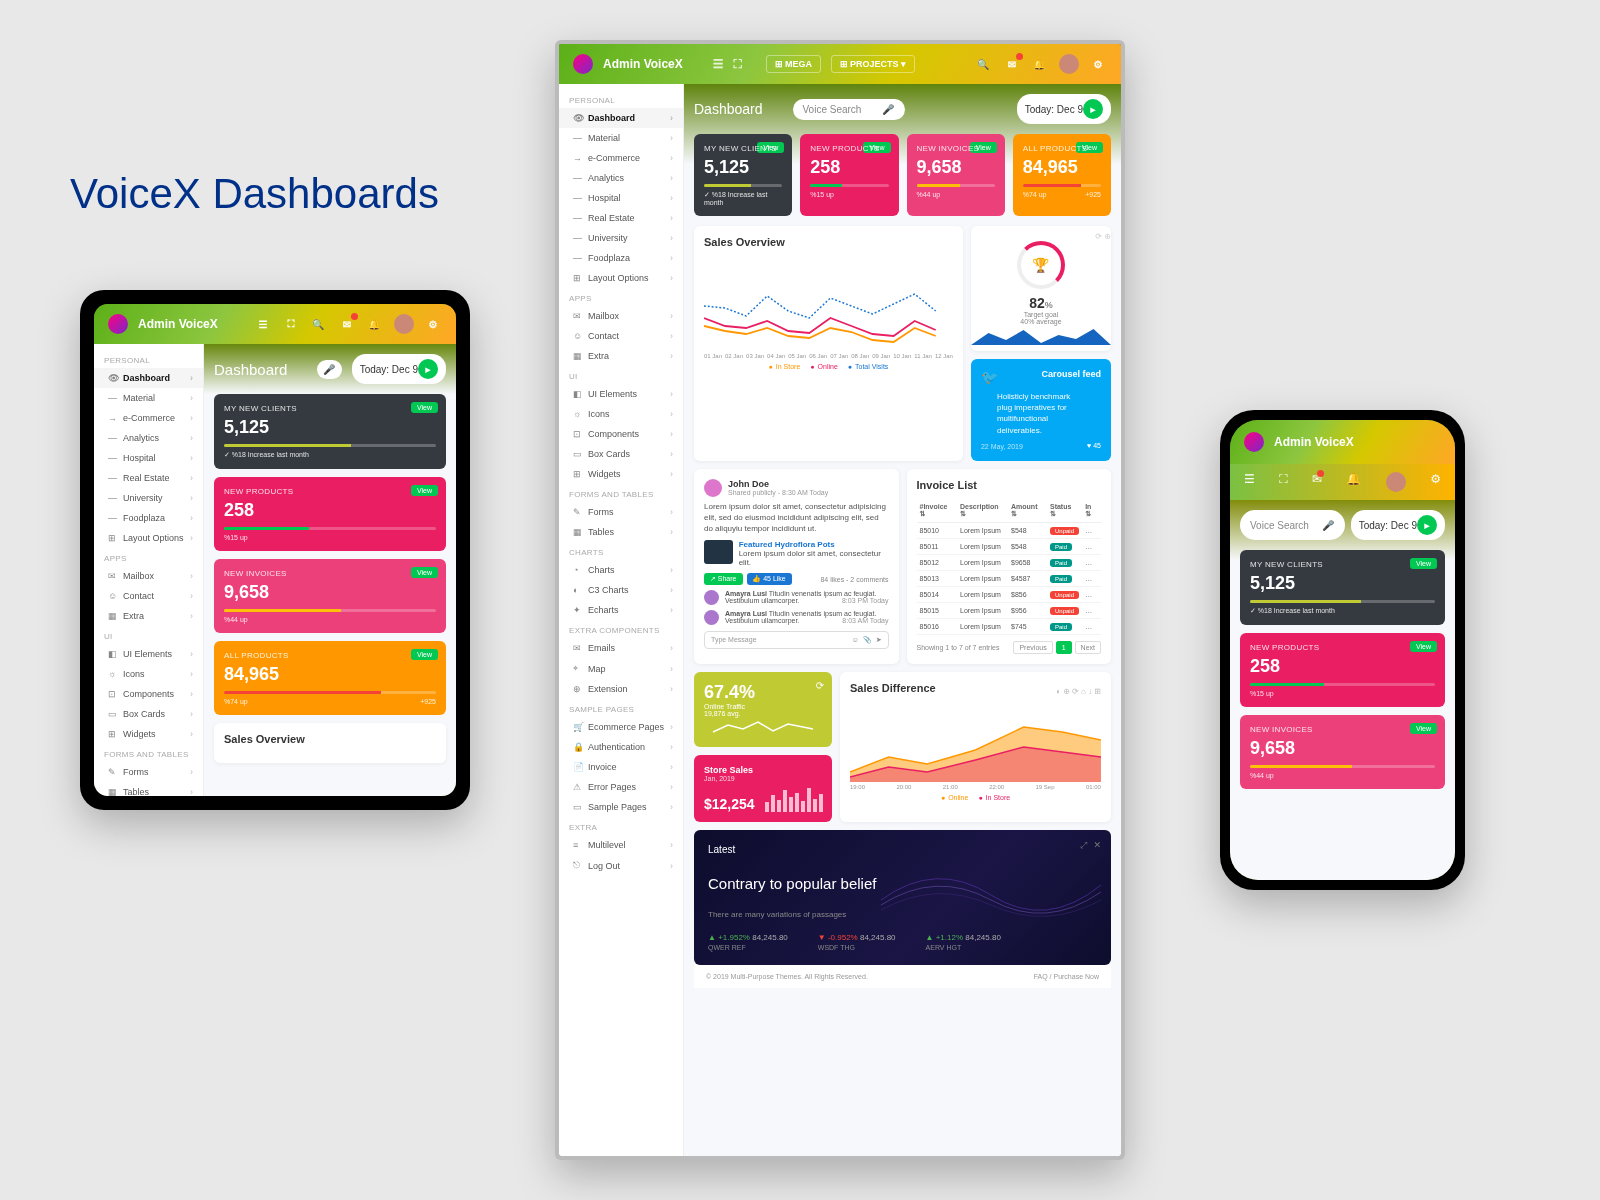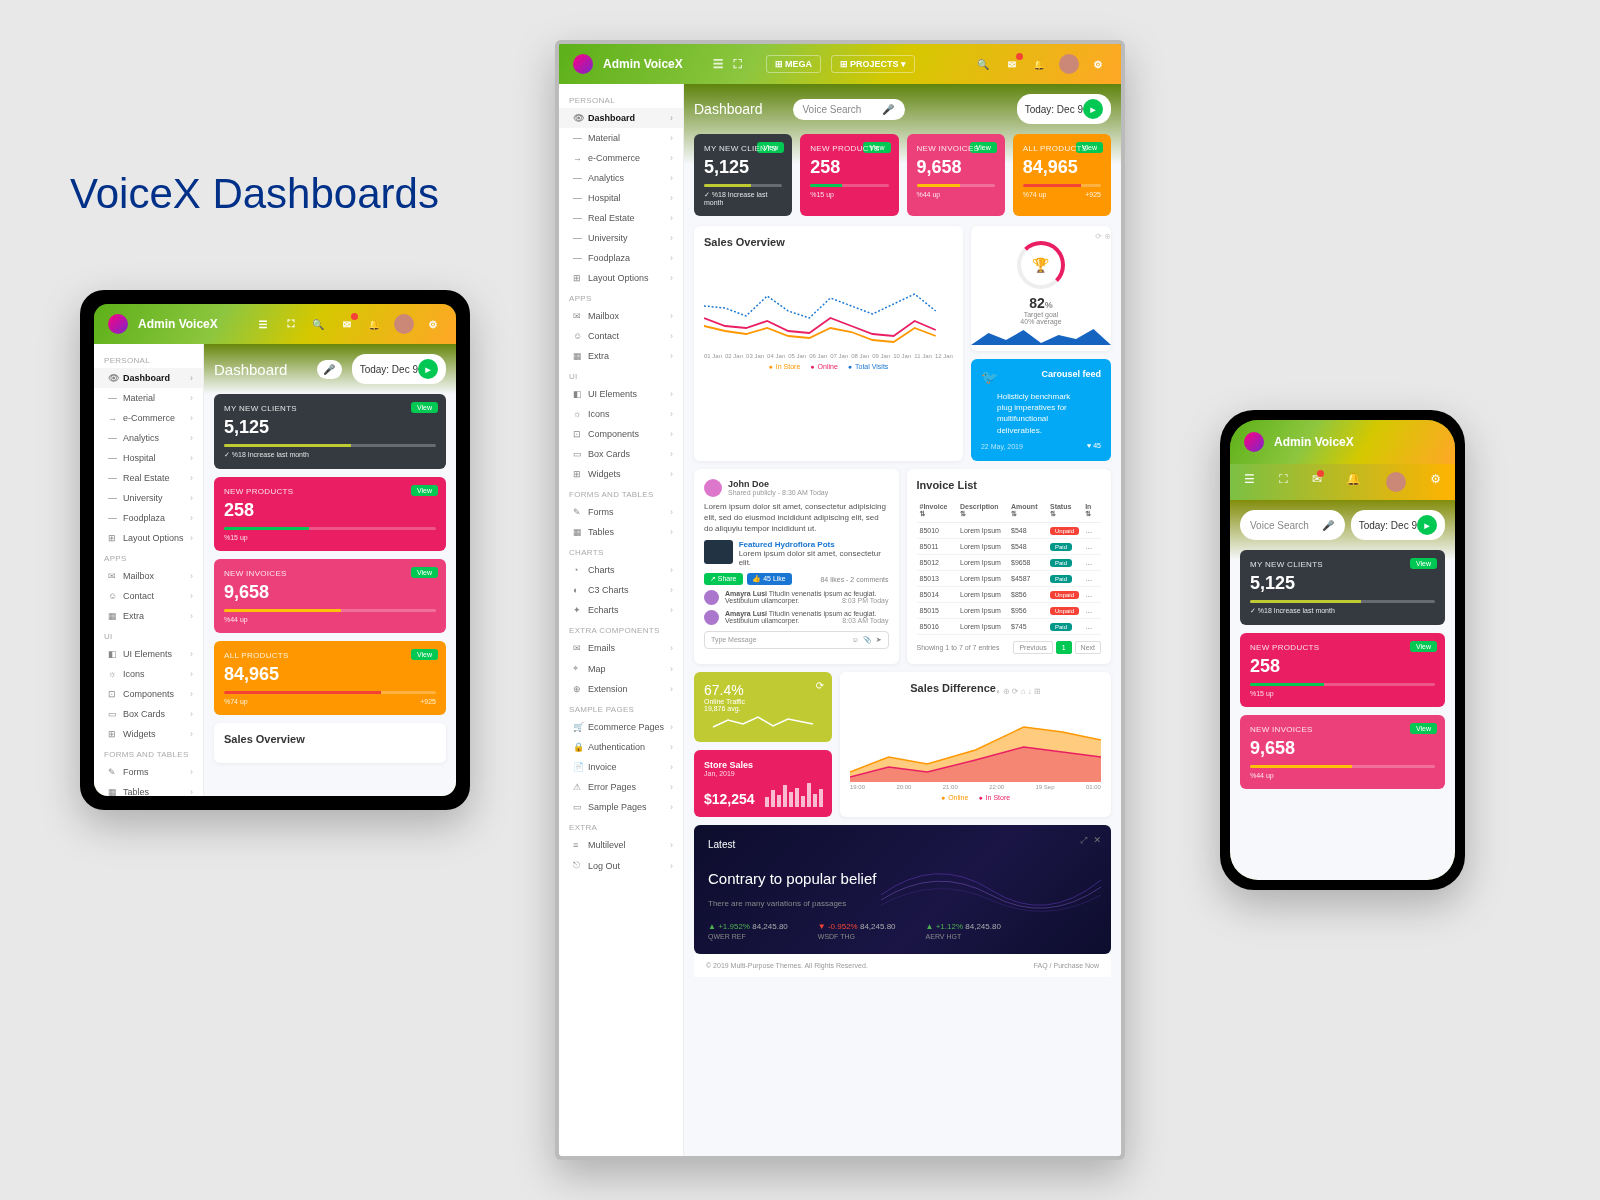--- a/index.html
+++ b/index.html
@@ -84,37 +84,37 @@
 table.inv th { text-align: left; color: #666; font-weight: 600; padding: 4px 3px; border-bottom: 1px solid #eee; }
 table.inv td { padding: 4px 3px; border-bottom: 1px solid #f3f3f3; color: #555; }
 table.inv .badge { padding: 1px 5px; border-radius: 3px; color: #fff; font-size: 6px; }
 .bg-unpaid { background: #f44336; } .bg-paid { background: #009688; }
 .pager { display: flex; justify-content: space-between; align-items: center; font-size: 7px; color: #888; margin-top: 6px; }
 .pager .pages { display: flex; gap: 3px; align-items: center; }
 .pager .pg { padding: 2px 5px; border: 1px solid #ddd; border-radius: 2px; }
 .pager .pg.active { background: #00c853; color: #fff; border-color: #00c853; }
 
 .traffic-card { background: #c0ca33; color: #fff; border-radius: 6px; padding: 10px; position: relative; }
-.traffic-card .pct { font-size: 14px; font-weight: 400; }
+.traffic-card .pct { font-size: 18px; font-weight: 700; }
 .traffic-card .sub { font-size: 7px; }
 .traffic-card .refresh { position: absolute; top: 8px; right: 8px; color: #fff; font-size: 10px; }
 
 .store-card { background: #e91e63; color: #fff; border-radius: 6px; padding: 10px; }
 .store-card .lbl { font-size: 9px; font-weight: 600; }
 .store-card .sub { font-size: 7px; opacity: .8; }
 .store-card .val { font-size: 14px; font-weight: 600; margin-top: 8px; }
 .store-card .bars { display: flex; gap: 2px; align-items: flex-end; height: 24px; margin-top: 6px; }
 .store-card .bars span { width: 4px; background: rgba(255,255,255,.7); }
 
 .latest-card { background: #0d0d2d; background: linear-gradient(135deg,#0d0d2d 0%,#1a1545 60%,#0d0d2d 100%); border-radius: 6px; padding: 14px; color: #fff; position: relative; overflow: hidden; }
 .latest-card .wave { position: absolute; right: 10px; top: 20px; width: 220px; height: 80px; }
 .latest-card h4 { font-size: 10px; font-weight: 500; }
 .latest-card .close { position: absolute; top: 10px; right: 10px; color: #777; font-size: 9px; display: flex; gap: 6px; }
 .latest-card .big { font-size: 15px; margin-top: 20px; font-weight: 400; }
-.latest-card .sub { font-size: 8px; color: #888; margin-top: 12px; }
+.latest-card .sub { font-size: 8px; color: #888; margin-top: 18px; }
 .latest-card .stocks { display: flex; gap: 30px; margin-top: 14px; font-size: 8px; }
 .latest-card .stocks .stk { display: flex; flex-direction: column; gap: 2px; }
 .latest-card .up { color: #4caf50; } .latest-card .down { color: #f44336; }
 .latest-card .sym { color: #888; font-size: 7px; }
 
 .footer { font-size: 7px; color: #999; padding: 8px 12px; display: flex; justify-content: space-between; background: #fff; }
 
 .phone .hdr { padding: 12px 14px; }
 .phone .sub-icons { background: linear-gradient(90deg,#7bc043,#ffb300); padding: 8px 14px; display: flex; justify-content: space-between; }
 .phone .sub-icons .ico { font-size: 12px; color: #fff; position: relative; }
@@ -560,21 +560,21 @@
                     <span style="height:80%"></span>
                     <span style="height:45%"></span>
                     <span style="height:100%"></span>
                     <span style="height:55%"></span>
                     <span style="height:75%"></span>
                   </div>
             </div>
           </div>
         </div>
         <div class="white-card col">
-          <div style="display:flex;justify-content:center;align-items:center">
+          <div style="display:flex;justify-content:space-between;align-items:center">
                 <h3>Sales Difference</h3>
                 <div style="font-size:8px;color:#bbb">◐ ⊕ ⟳ ⌂ ↓ ⊞</div>
               </div>
           <svg width="100%" height="80" viewBox="0 0 260 80" preserveAspectRatio="none">
             <polygon points="0,70 40,55 80,62 130,48 180,25 220,30 260,38 260,80 0,80" fill="#ff9800" opacity=".5"></polygon>
             <polygon points="0,75 40,65 80,70 130,58 180,45 220,50 260,55 260,80 0,80" fill="#e91e63" opacity=".4"></polygon>
             <polyline points="0,70 40,55 80,62 130,48 180,25 220,30 260,38" stroke="#ff9800" stroke-width="1.5" fill="none"></polyline>
             <polyline points="0,75 40,65 80,70 130,58 180,45 220,50 260,55" stroke="#e91e63" stroke-width="1.5" fill="none"></polyline>
           </svg>
           <div style="display:flex;justify-content:space-between;font-size:6px;color:#999;margin-top:2px" id="xaxis-diff">

